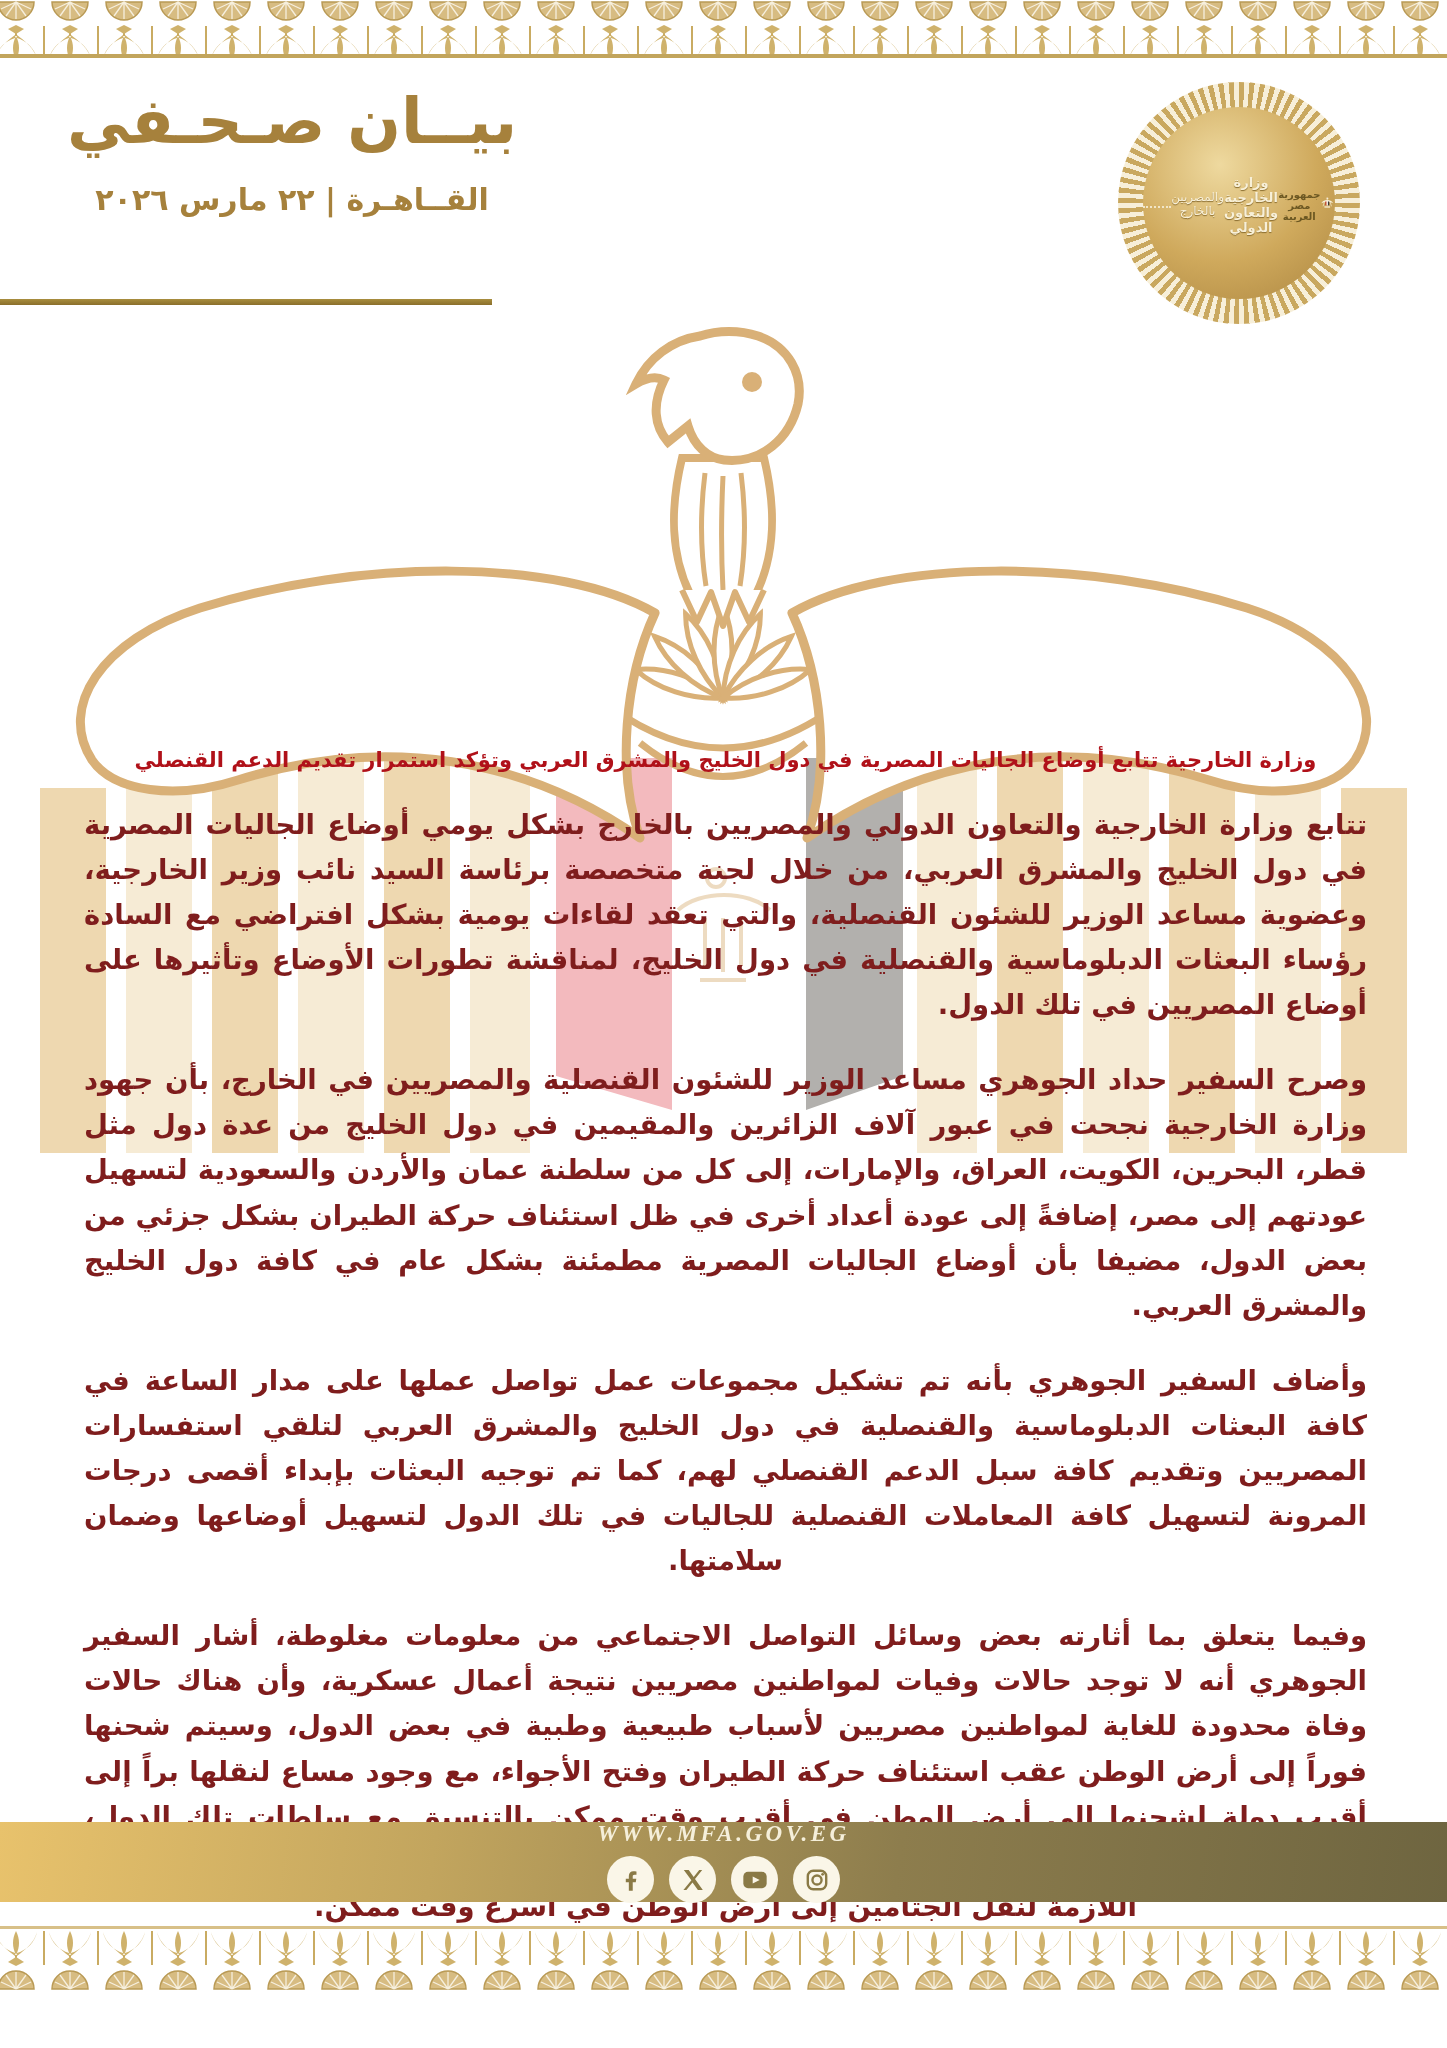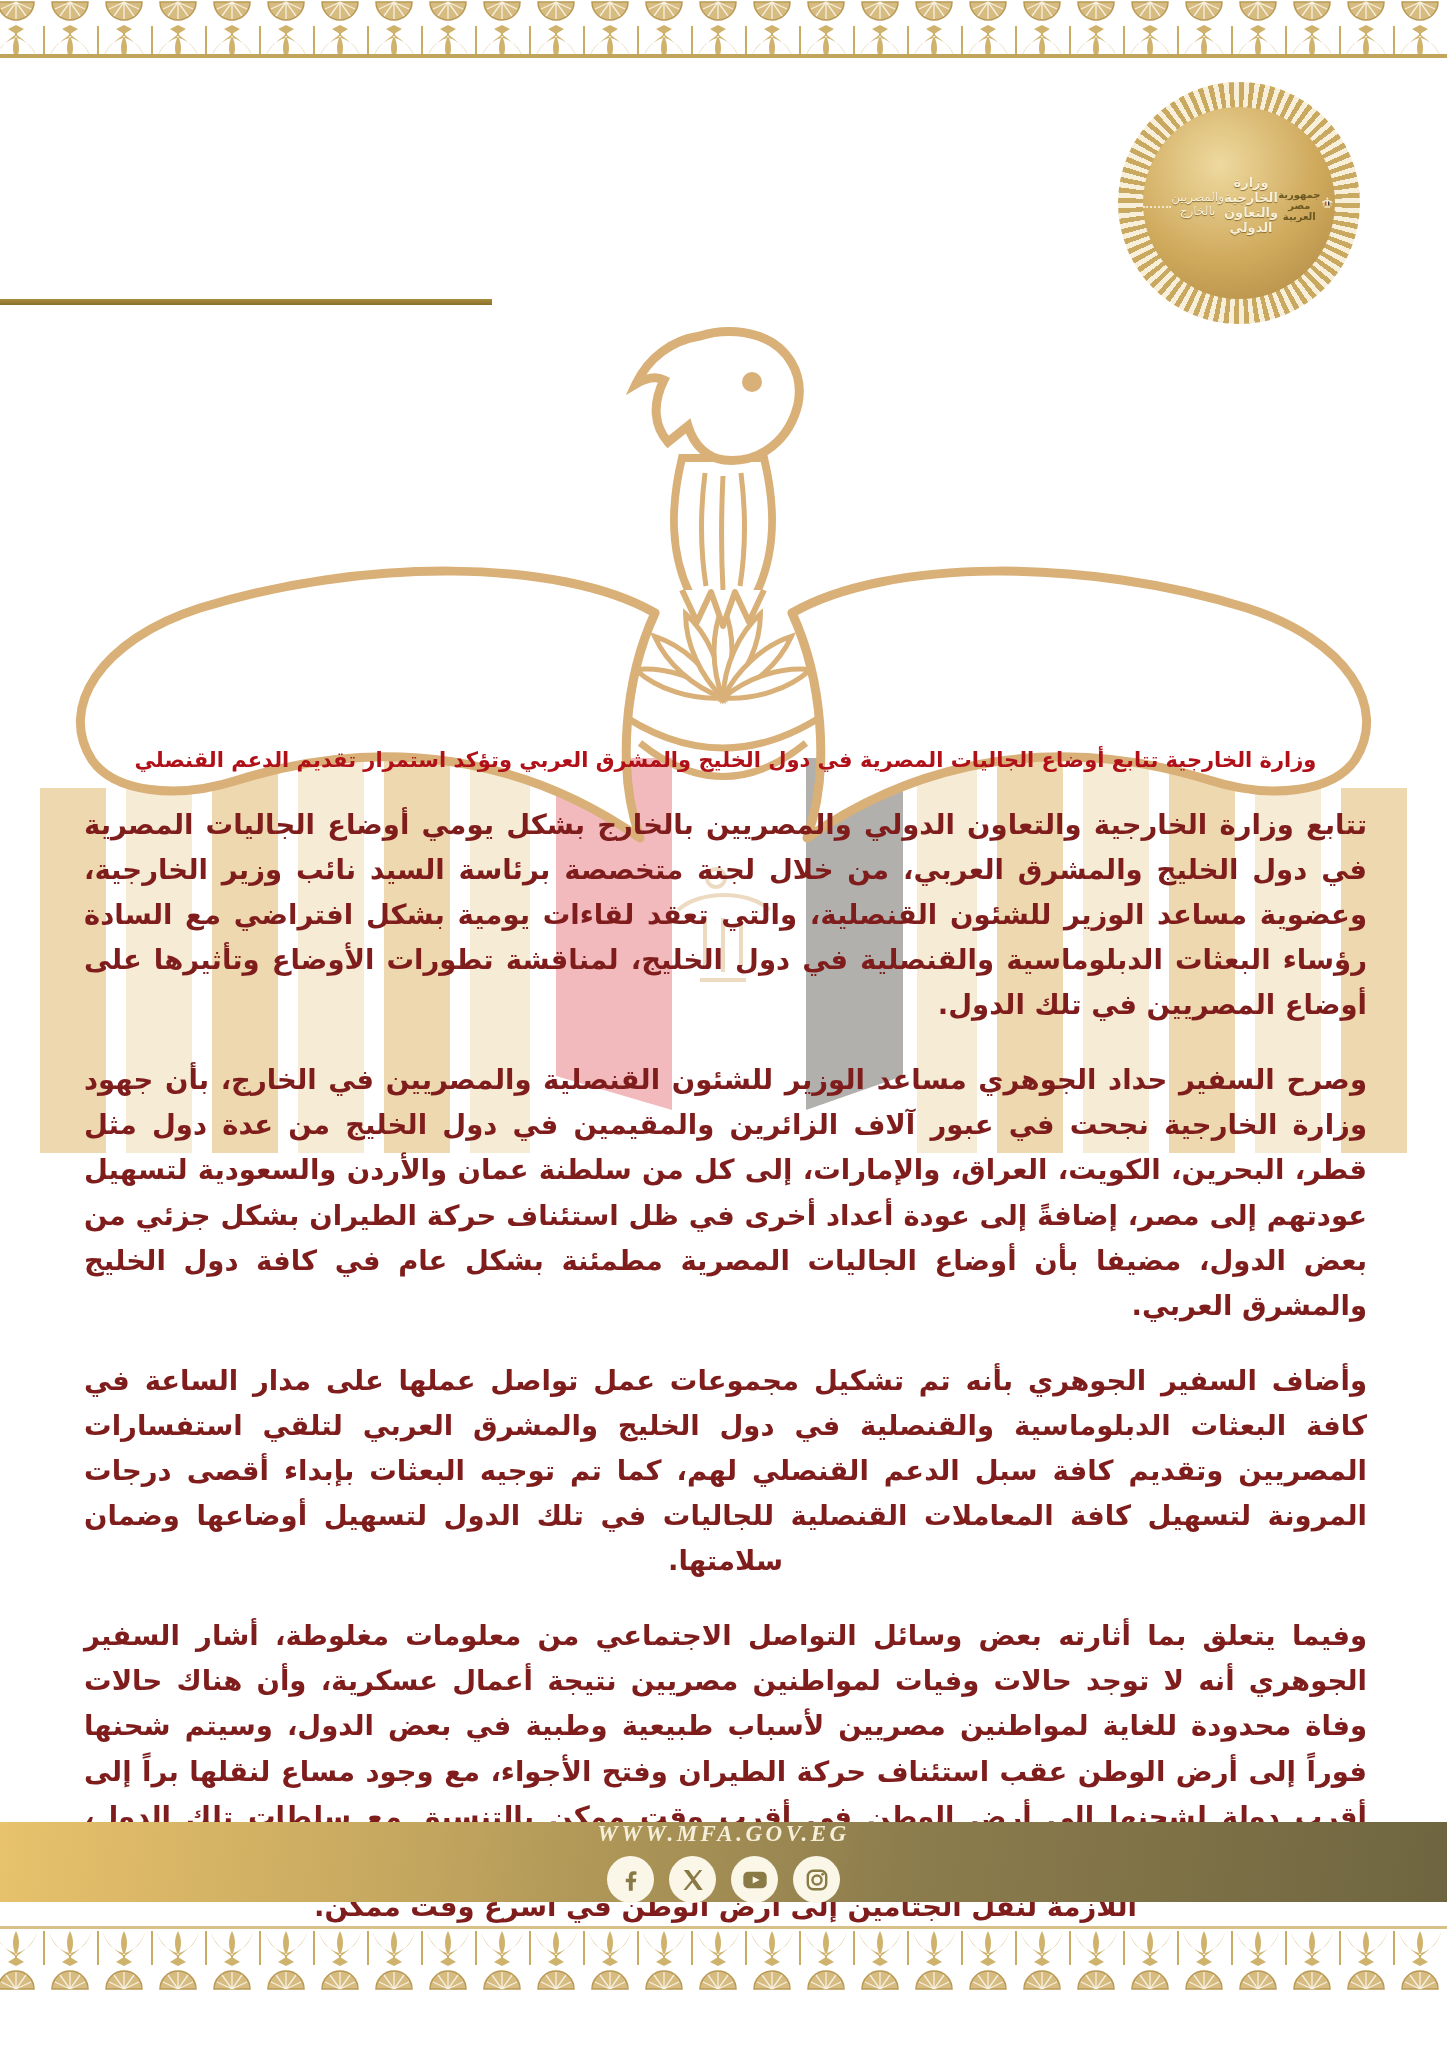--- a/index.html
+++ b/index.html
@@ -324,20 +324,24 @@
       <path d="M27 2 C23 10 23 18 27 26 C31 18 31 10 27 2 Z" fill="#cfb26c"></path>
       <path d="M26 24 C16 21 8 13 6 3 C9 14 17 20 26 27 Z" fill="#cfb26c"></path>
       <path d="M28 24 C38 21 46 13 48 3 C45 14 37 20 28 27 Z" fill="#cfb26c"></path>
       <rect x="26" y="26" width="2" height="10" fill="#c9ab62"></rect>
       <path d="M19 33 L27 28 L35 33 L27 37 Z" fill="#cfb26c"></path>
       <path d="M9 60 A18 18 0 0 1 45 60 Z" fill="#d7bc82" stroke="#b99a55" stroke-width="1.5"></path>
       <path d="M27 60 L27 43 M27 60 L17 46 M27 60 L37 46 M27 60 L12 53 M27 60 L42 53" stroke="#f6efdd" stroke-width="1.3" fill="none"></path>
     </svg>
     </div>
 
+  <div class="header-left">
+    <h1 class="header-title">بيــان صـحـفي</h1>
+    <div class="header-date">القــاهـرة | ٢٢ مارس ٢٠٢٦</div>
+  </div>
   <div class="divider"></div>
 
   <div class="seal">
     <div class="seal-inner">
       <svg width="66" height="58" viewBox="0 0 66 58">
         <path d="M6 30 C17 10 49 10 60 30 C48 22 18 22 6 30 Z" fill="#f8f1da"></path>
         <circle cx="33" cy="9" r="5" fill="#f8f1da"></circle>
         <path d="M30 5 l-5 3 5 3" fill="#d9b077"></path>
         <rect x="24" y="22" width="6" height="18" fill="#c0392b"></rect>
         <rect x="30" y="22" width="6" height="18" fill="#ffffff"></rect>

